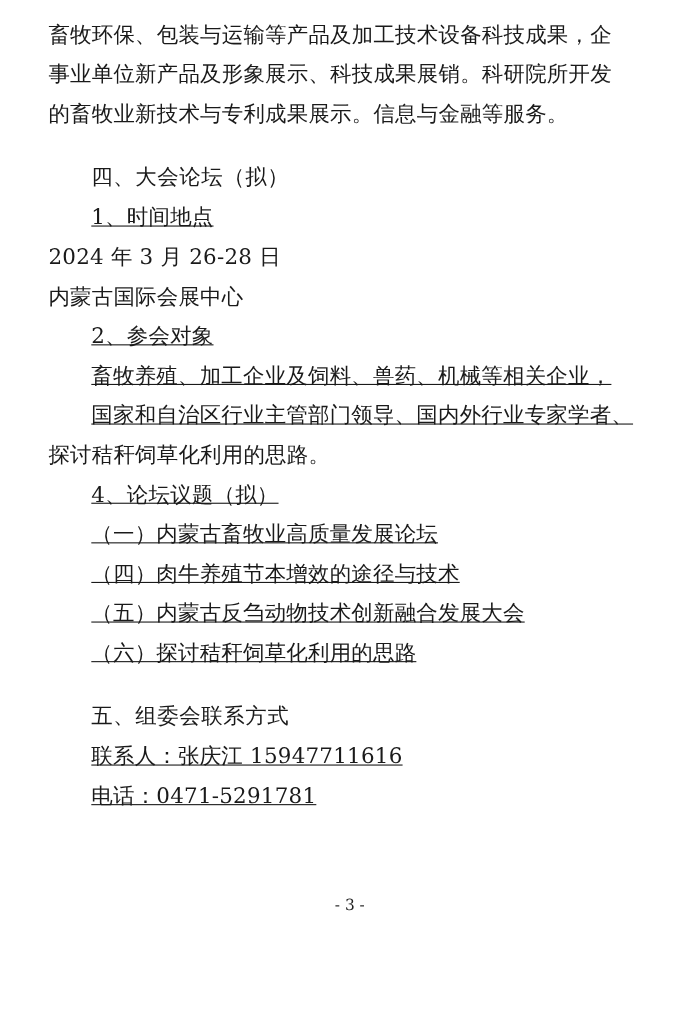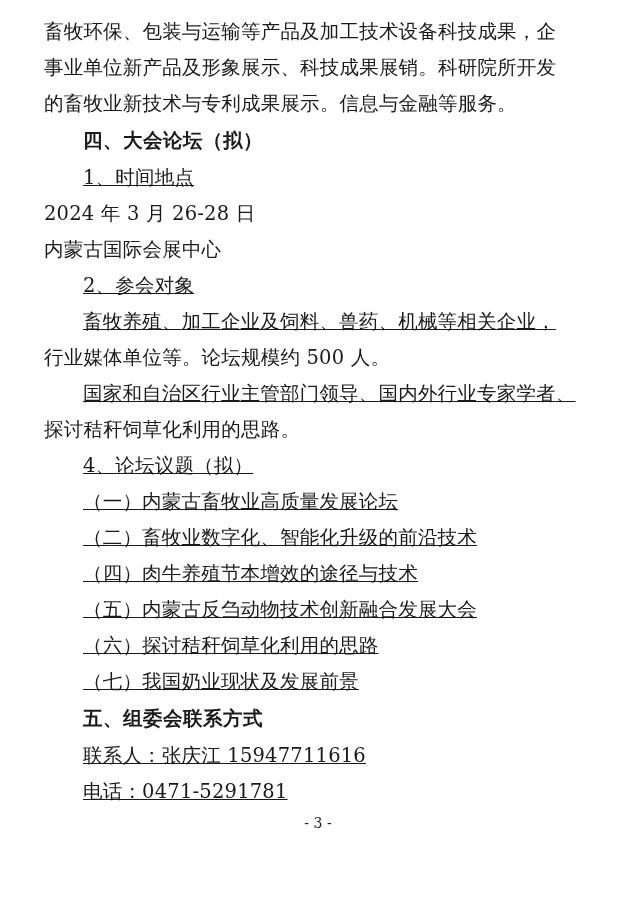--- a/index.html
+++ b/index.html
@@ -31,26 +31,27 @@
   .body-text {
     font-family: "DejaVu Serif", serif;
   }
   .indent2 {
     text-indent: 0;
     padding-left: 39px;
     text-decoration: underline;
   }
   .heading {
     font-family: "DejaVu Sans", sans-serif;
-    font-weight: bold;
+    font-weight: normal;
     font-size: 19.5px;
     line-height: 38px;
     padding-left: 39px;
     letter-spacing: 0.5px;
     white-space: pre;
+    margin-top: 20px;
   }
   .footer {
     position: absolute;
     left: 0;
     right: 0;
     bottom: 16px;
     text-align: center;
     font-size: 14px;
     font-family: "DejaVu Serif", serif;
     color: #222;
@@ -66,32 +67,29 @@
   <div class="line body-text">的畜牧业新技术与专利成果展示。信息与金融等服务。</div>
 
   <div class="heading">四、大会论坛（拟）</div>
 
   <div class="line indent2 body-text">1、时间地点</div>
   <div class="line body-text">2024 年 3 月 26-28 日</div>
   <div class="line body-text">内蒙古国际会展中心</div>
 
   <div class="line indent2 body-text">2、参会对象</div>
   <div class="line indent2 body-text">畜牧养殖、加工企业及饲料、兽药、机械等相关企业，</div>
-  <div class="line body-text">行业媒体单位等。论坛规模约 500 人。</div>
 
   <div class="line indent2 body-text">国家和自治区行业主管部门领导、国内外行业专家学者、</div>
   <div class="line body-text">探讨秸秆饲草化利用的思路。</div>
 
   <div class="line indent2 body-text">4、论坛议题（拟）</div>
   <div class="line indent2 body-text">（一）内蒙古畜牧业高质量发展论坛</div>
-  <div class="line indent2 body-text">（二）畜牧业数字化、智能化升级的前沿技术</div>
   <div class="line indent2 body-text">（四）肉牛养殖节本增效的途径与技术</div>
   <div class="line indent2 body-text">（五）内蒙古反刍动物技术创新融合发展大会</div>
   <div class="line indent2 body-text">（六）探讨秸秆饲草化利用的思路</div>
-  <div class="line indent2 body-text">（七）我国奶业现状及发展前景</div>
 
   <div class="heading">五、组委会联系方式</div>
 
   <div class="line indent2 body-text">联系人：张庆江 15947711616</div>
   <div class="line indent2 body-text">电话：0471-5291781</div>
 
   <div class="footer">- 3 -</div>
 </div>
 
 </body></html>

